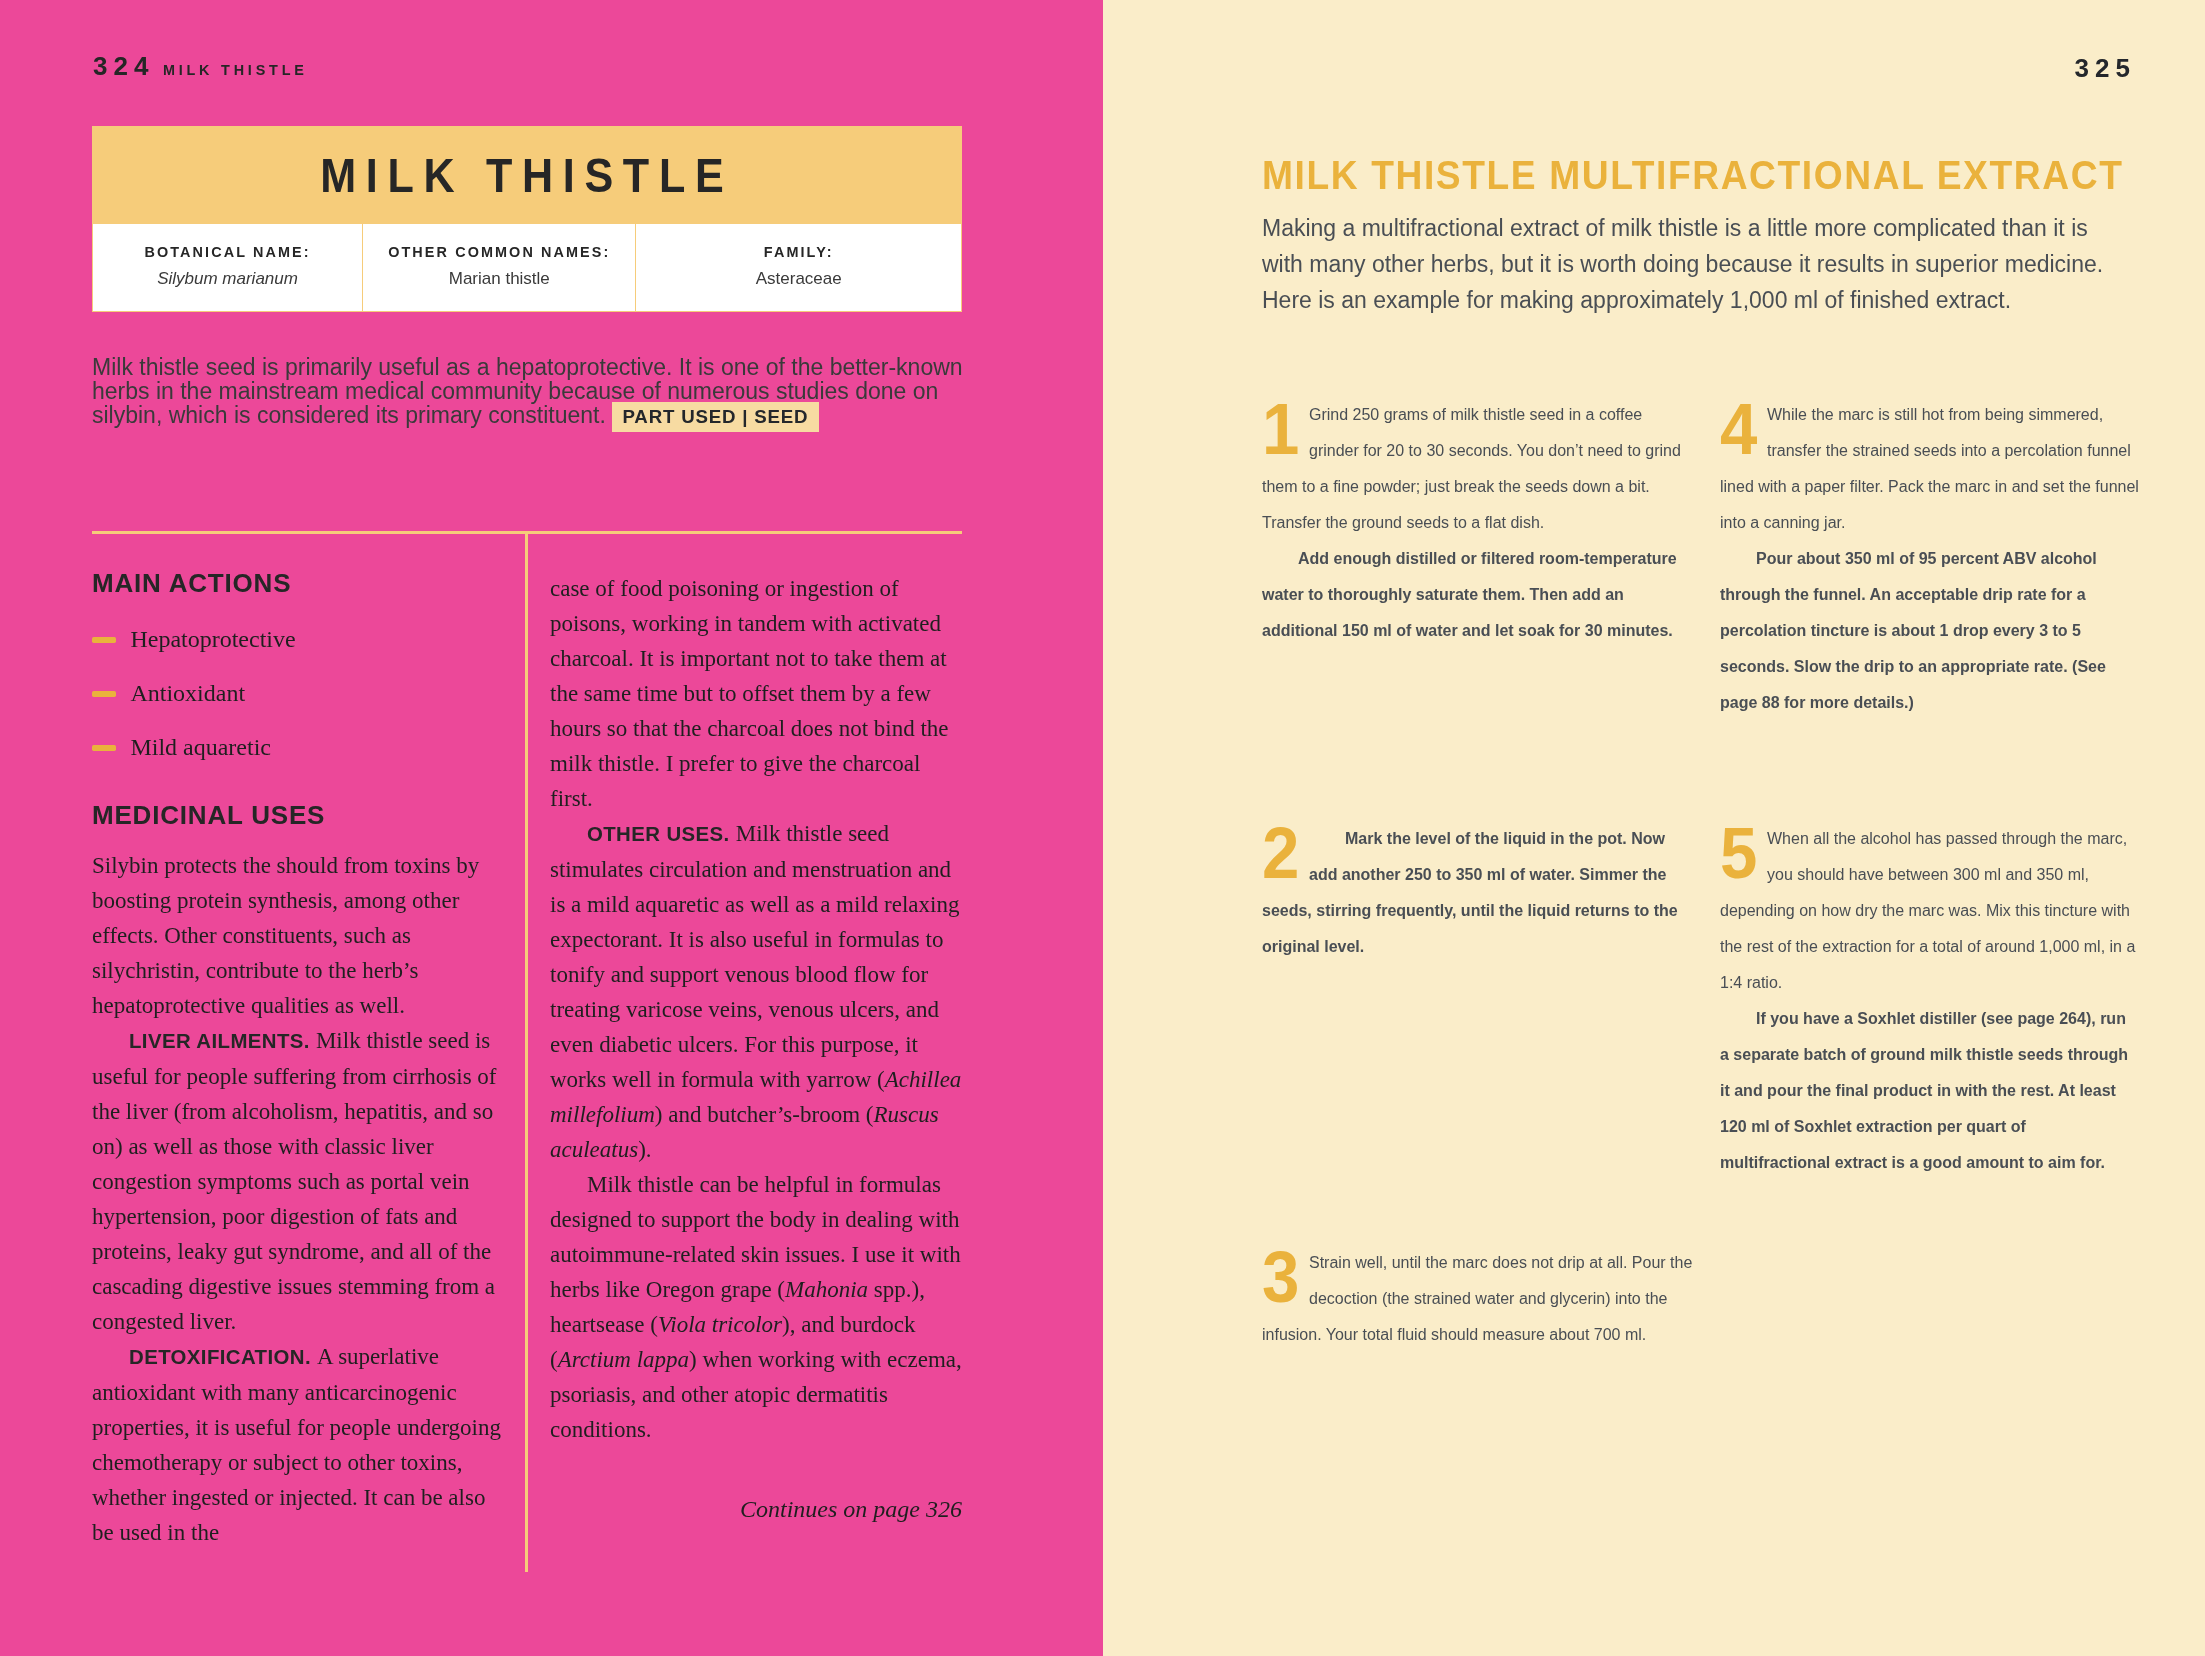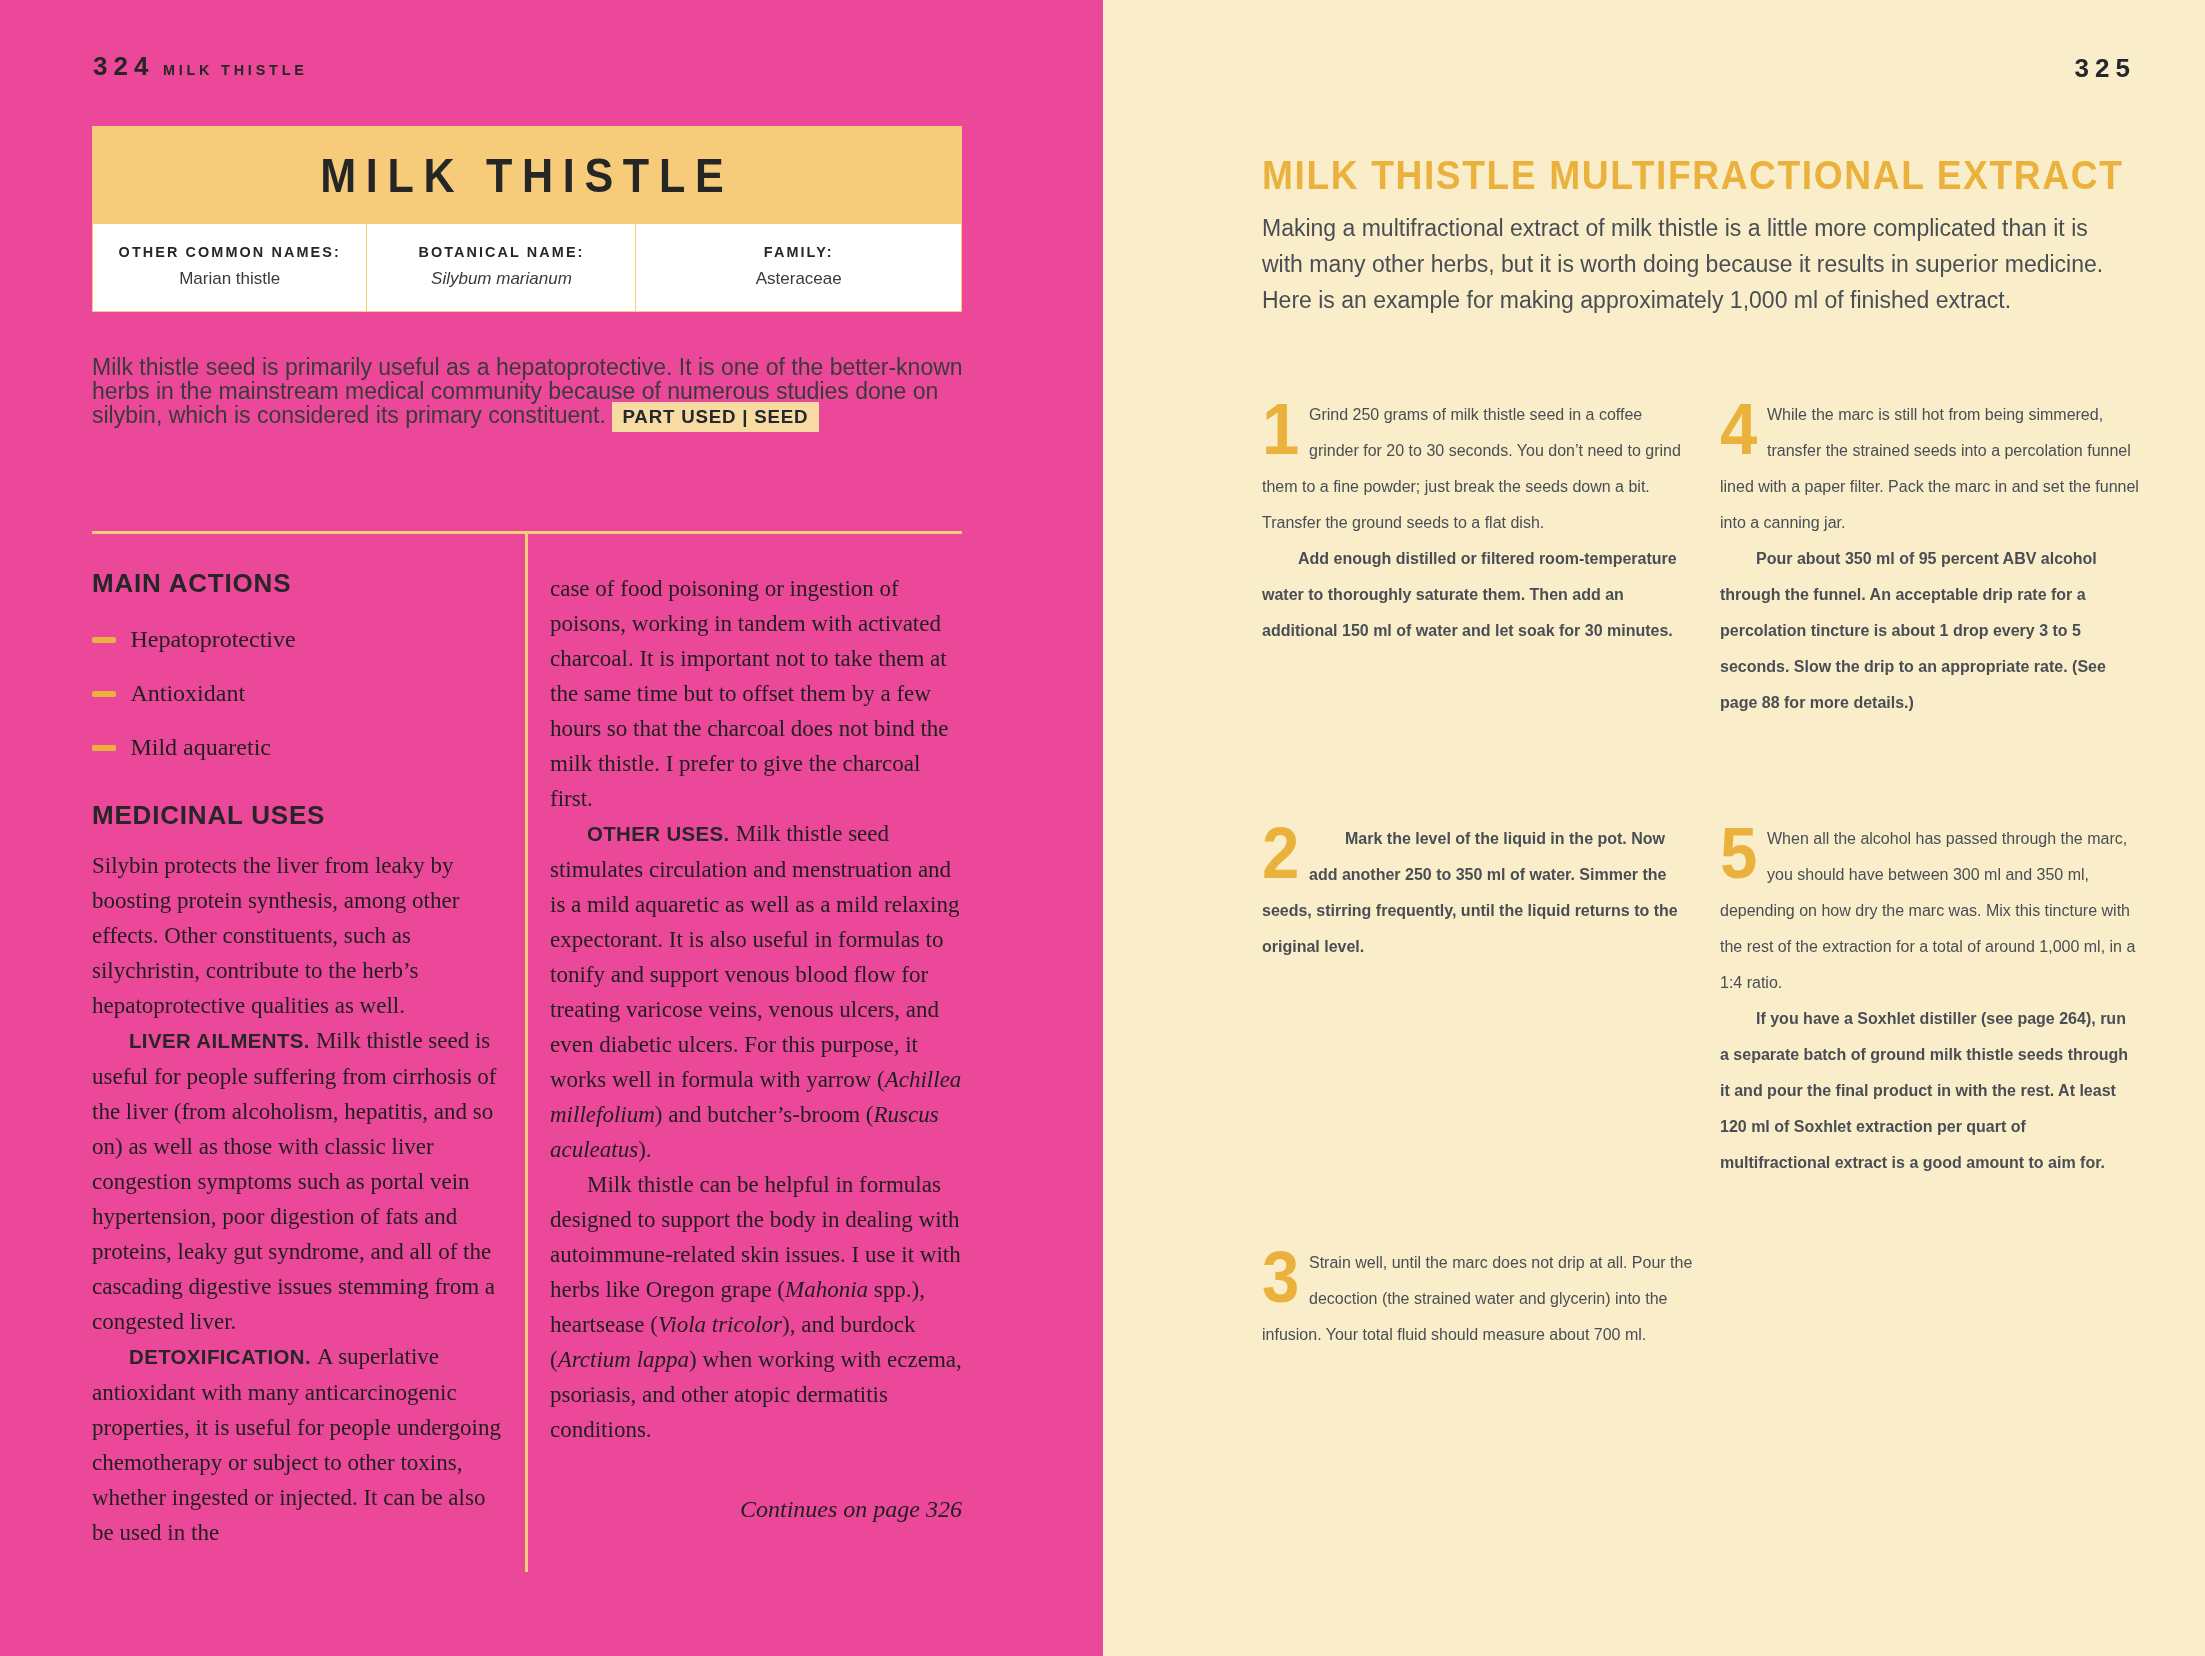--- a/index.html
+++ b/index.html
@@ -92,27 +92,27 @@
     <div class="folio" style="left:93px;top:51px;">
       <span class="folio-num">324</span>
       <span class="folio-label">MILK THISTLE</span>
     </div>
 
     <div id="title-box">
       <span class="box-title">MILK THISTLE</span>
     </div>
 
     <div id="info-table">
+      <div class="info-cell c2">
+        <div class="cell-label">BOTANICAL NAME:</div>
+        <div class="cell-value italic">Silybum marianum</div>
+      </div>
       <div class="info-cell c1">
         <div class="cell-label">OTHER COMMON NAMES:</div>
         <div class="cell-value">Marian thistle</div>
-      </div>
-      <div class="info-cell c2">
-        <div class="cell-label">BOTANICAL NAME:</div>
-        <div class="cell-value italic">Silybum marianum</div>
       </div>
       <div class="info-cell c3">
         <div class="cell-label">FAMILY:</div>
         <div class="cell-value">Asteraceae</div>
       </div>
     </div>
 
     <div id="intro-left">
       <span>Milk thistle seed is primarily useful as a hepatoprotective. It is one of the better-known herbs in the mainstream medical community because of numerous studies done on silybin, which is considered its primary constituent.</span>
       <span class="badge">
@@ -137,21 +137,21 @@
           <span class="dash"></span>
           <span class="action-text">Antioxidant</span>
         </div>
         <div class="action-item">
           <span class="dash"></span>
           <span class="action-text">Mild aquaretic</span>
         </div>
 
         <h2 class="col-h second">MEDICINAL USES</h2>
 
-        <p class="serif-p"><span>Silybin protects the liver from leaky by boosting protein synthesis, among other effects. Other constituents, such as silychristin, contribute to the herb’s hepatoprotective qualities as well.</span></p>
+        <p class="serif-p"><span>Silybin protects the should from toxins by boosting protein synthesis, among other effects. Other constituents, such as silychristin, contribute to the herb’s hepatoprotective qualities as well.</span></p>
         <p class="serif-p ind"><span class="runin">LIVER AILMENTS. </span><span>Milk thistle seed is useful for people suffering from cirrhosis of the liver (from alcoholism, hepatitis, and so on) as well as those with classic liver congestion symptoms such as portal vein hypertension, poor digestion of fats and proteins, leaky gut syndrome, and all of the cascading digestive issues stemming from a congested liver.</span></p>
         <p class="serif-p ind"><span class="runin">DETOXIFICATION. </span><span>A superlative antioxidant with many anticarcinogenic properties, it is useful for people undergoing chemotherapy or subject to other toxins, whether ingested or injected. It can be also be used in the</span></p>
       </div>
 
       <div id="col2">
         <p class="serif-p"><span>case of food poisoning or ingestion of poisons, working in tandem with activated charcoal. It is important not to take them at the same time but to offset them by a few hours so that the charcoal does not bind the milk thistle. I prefer to give the charcoal first.</span></p>
         <p class="serif-p ind"><span class="runin">OTHER USES. </span><span>Milk thistle seed stimulates circulation and menstruation and is a mild aquaretic as well as a mild relaxing expectorant. It is also useful in formulas to tonify and support venous blood flow for treating varicose veins, venous ulcers, and even diabetic ulcers. For this purpose, it works well in formula with yarrow (</span><i>Achillea millefolium</i><span>) and butcher’s-broom (</span><i>Ruscus aculeatus</i><span>).</span></p>
         <p class="serif-p ind"><span>Milk thistle can be helpful in formulas designed to support the body in dealing with autoimmune-related skin issues. I use it with herbs like Oregon grape (</span><i>Mahonia</i><span> spp.), heartsease (</span><i>Viola tricolor</i><span>), and burdock (</span><i>Arctium lappa</i><span>) when working with eczema, psoriasis, and other atopic dermatitis conditions.</span></p>
         <div id="continues">Continues on page 326</div>
       </div>

